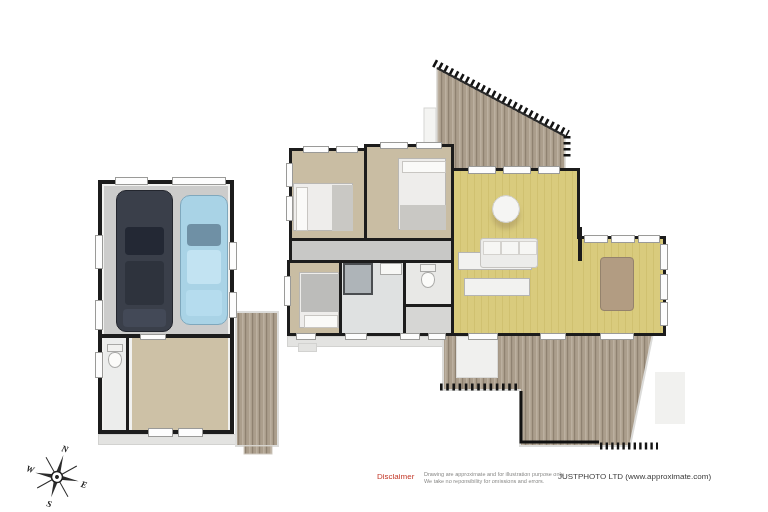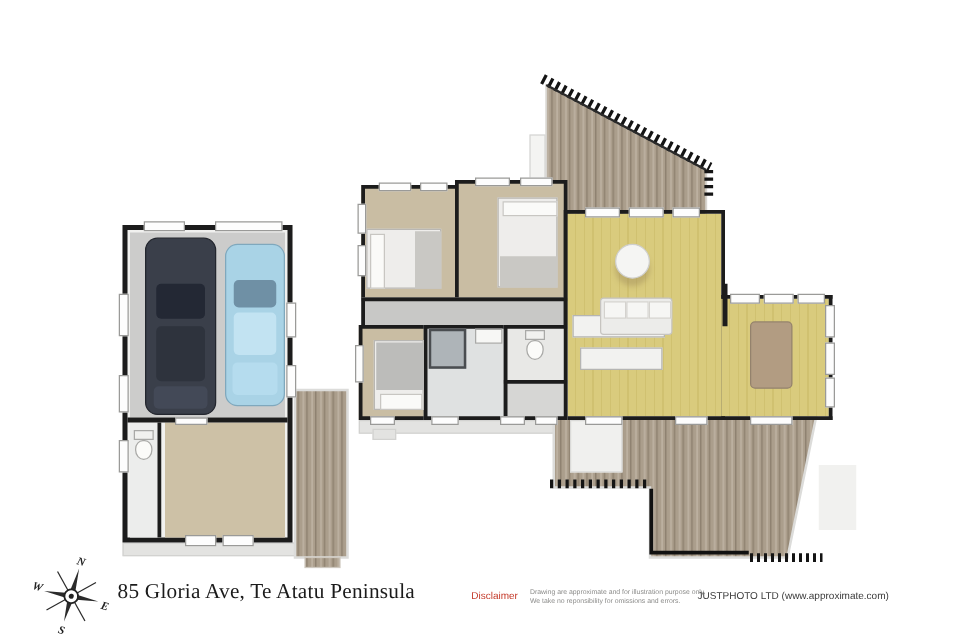--- a/index.html
+++ b/index.html
@@ -205,21 +205,20 @@
   <div class="furn" style="left:492px;top:195px;width:28px;height:28px;border-radius:50%;background:#f5f5f3;border:1px solid #cfcfcd;box-shadow:0 6px 4px rgba(160,140,90,.45);"></div>
 
   <div class="furn" style="left:600px;top:257px;width:34px;height:54px;background:var(--dining-table);border:1px solid #94826c;border-radius:4px;"></div>
   <div class="chair" style="left:586px;top:264px;"></div>
   <div class="chair" style="left:586px;top:290px;"></div>
   <div class="chair" style="left:637px;top:264px;"></div>
   <div class="chair" style="left:637px;top:290px;"></div>
   <div class="chair" style="left:611px;top:243px;"></div>
   <div class="chair" style="left:611px;top:313px;"></div>
 
-  <div class="address">85 Gloria Ave, Te Atatu Peninsula</div>
   <div class="disc-label">Disclaimer</div>
   <div class="disc-lines">
     <div>Drawing are approximate and for illustration purpose only.</div>
     <div>We take no reponsibility for omissions and errors.</div>
   </div>
   <div class="company">JUSTPHOTO LTD (www.approximate.com)</div>
 
 </div>
 
 </body></html>

